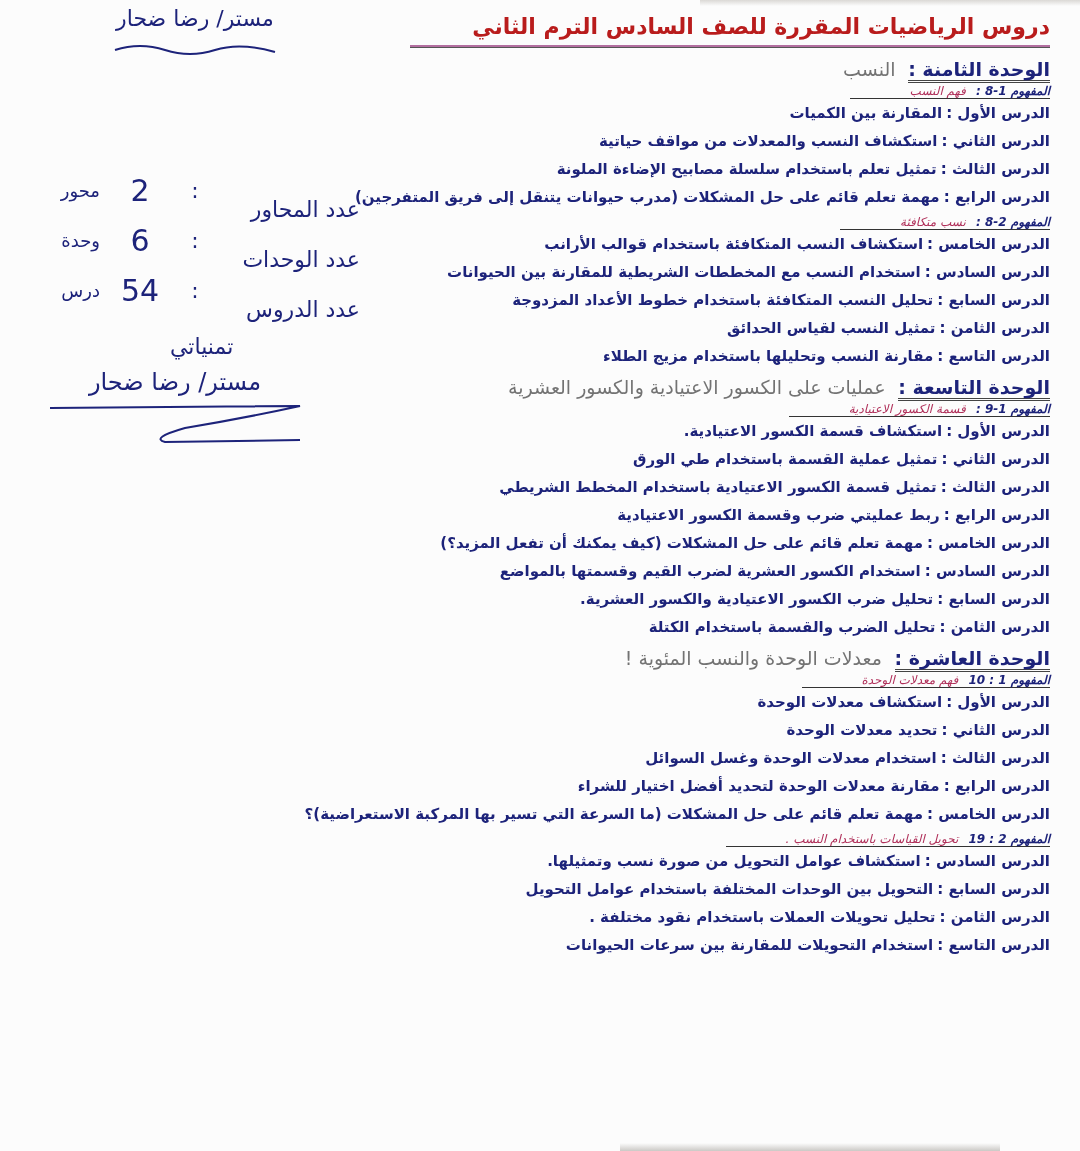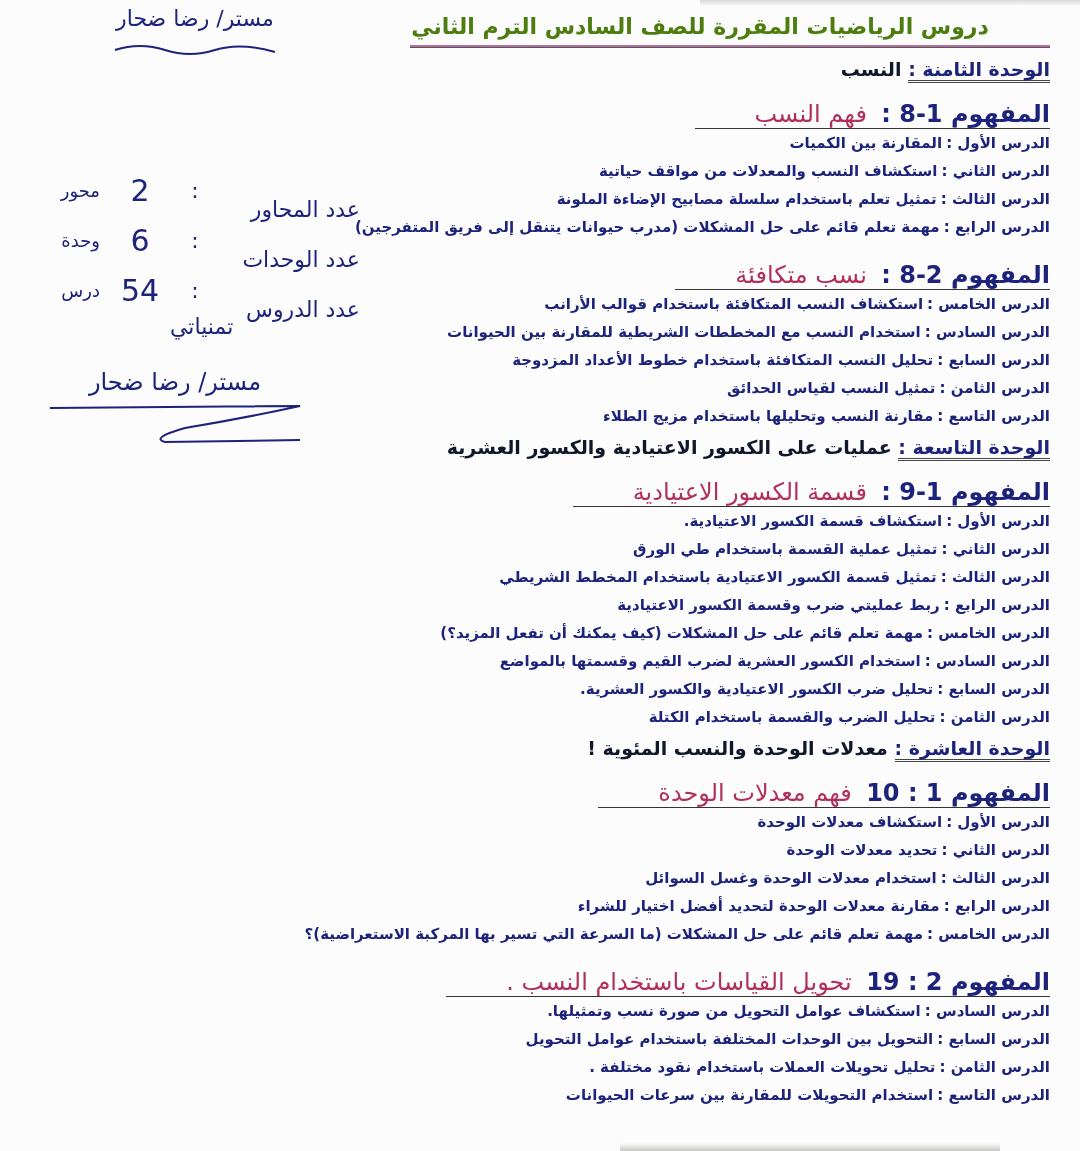--- a/index.html
+++ b/index.html
@@ -14,32 +14,32 @@
   
   .left { position: absolute; left: 0; top: 0; width: 380px; direction: rtl; }
   .author-top { position: absolute; left: 95px; top: 6px; width: 200px; text-align: center; font-size: 22px; color: #1d237a; }
   .wave { position: absolute; left: 110px; top: 40px; }
   .stats { position: absolute; left: 0; top: 165px; width: 360px; }
   .stat-row { display: flex; direction: rtl; align-items: center; height: 50px; font-size: 22px; color: #1d237a; }
   .stat-label { width: 150px; text-align: right; margin-top: 38px; }
   .stat-colon { width: 30px; text-align: center; }
   .stat-num { width: 80px; text-align: center; font-size: 30px; direction: ltr; }
   .stat-unit { width: 60px; text-align: right; font-size: 18px; }
-  .thanks { position: absolute; left: 170px; top: 314px; font-size: 22px; color: #1d237a; direction: rtl; text-align: center; }
+  .thanks { position: absolute; left: 170px; top: 334px; font-size: 22px; color: #1d237a; direction: rtl; text-align: center; }
   .author-bottom { position: absolute; left: 50px; top: 368px; width: 250px; text-align: center; font-size: 24px; color: #1d237a; direction: rtl; }
   .flourish { position: absolute; left: 45px; top: 400px; }
 
   
   .main { position: absolute; right: 30px; top: 14px; width: 700px; direction: rtl; }
-  .title { font-size: 22px; font-weight: bold; color: #4d7c0f; text-align: center; padding-right: 0; }
+  .title { font-size: 22px; font-weight: bold; color: #b91c1c; text-align: right; padding-right: 0; }
   .title-rule { height: 0; border-top: 2px solid #b36fa0; border-bottom: 1px solid #555; margin: 6px 0 10px 0; width: 640px; margin-right: 0; }
   .unit-head { font-size: 19px; font-weight: bold; color: #1d237a; margin-top: 6px; }
   .unit-head .u-label { border-bottom: 3px double #444; }
-  .unit-head .u-sub { font-weight: bold; color: #0f172a; }
-  .concept { font-size: 24px; font-weight: bold; color: #1d237a; margin-top: 20px; display: inline-block; border-bottom: 1.5px solid #333; padding-left: 60px; }
+  .unit-head .u-sub { font-weight: normal; color: #737373; margin-right: 6px; }
+  .concept { font-size: 12px; font-weight: bold; color: #1d237a; margin-top: 4px; display: inline-block; border-bottom: 1.5px solid #333; padding-left: 60px; font-style: italic; }
   .concept .c-sub { font-weight: normal; color: #b0305a; margin-right: 6px; }
   .lesson { font-size: 15px; color: #1d237a; height: 28px; line-height: 28px; white-space: nowrap; font-weight: bold; }
   .lesson .l-num { }
   .lesson .l-text { margin-right: 4px; }
   .block { margin-bottom: 2px; }
 </style>
 </head>
 <body>
 
 <div class="paper"></div>

